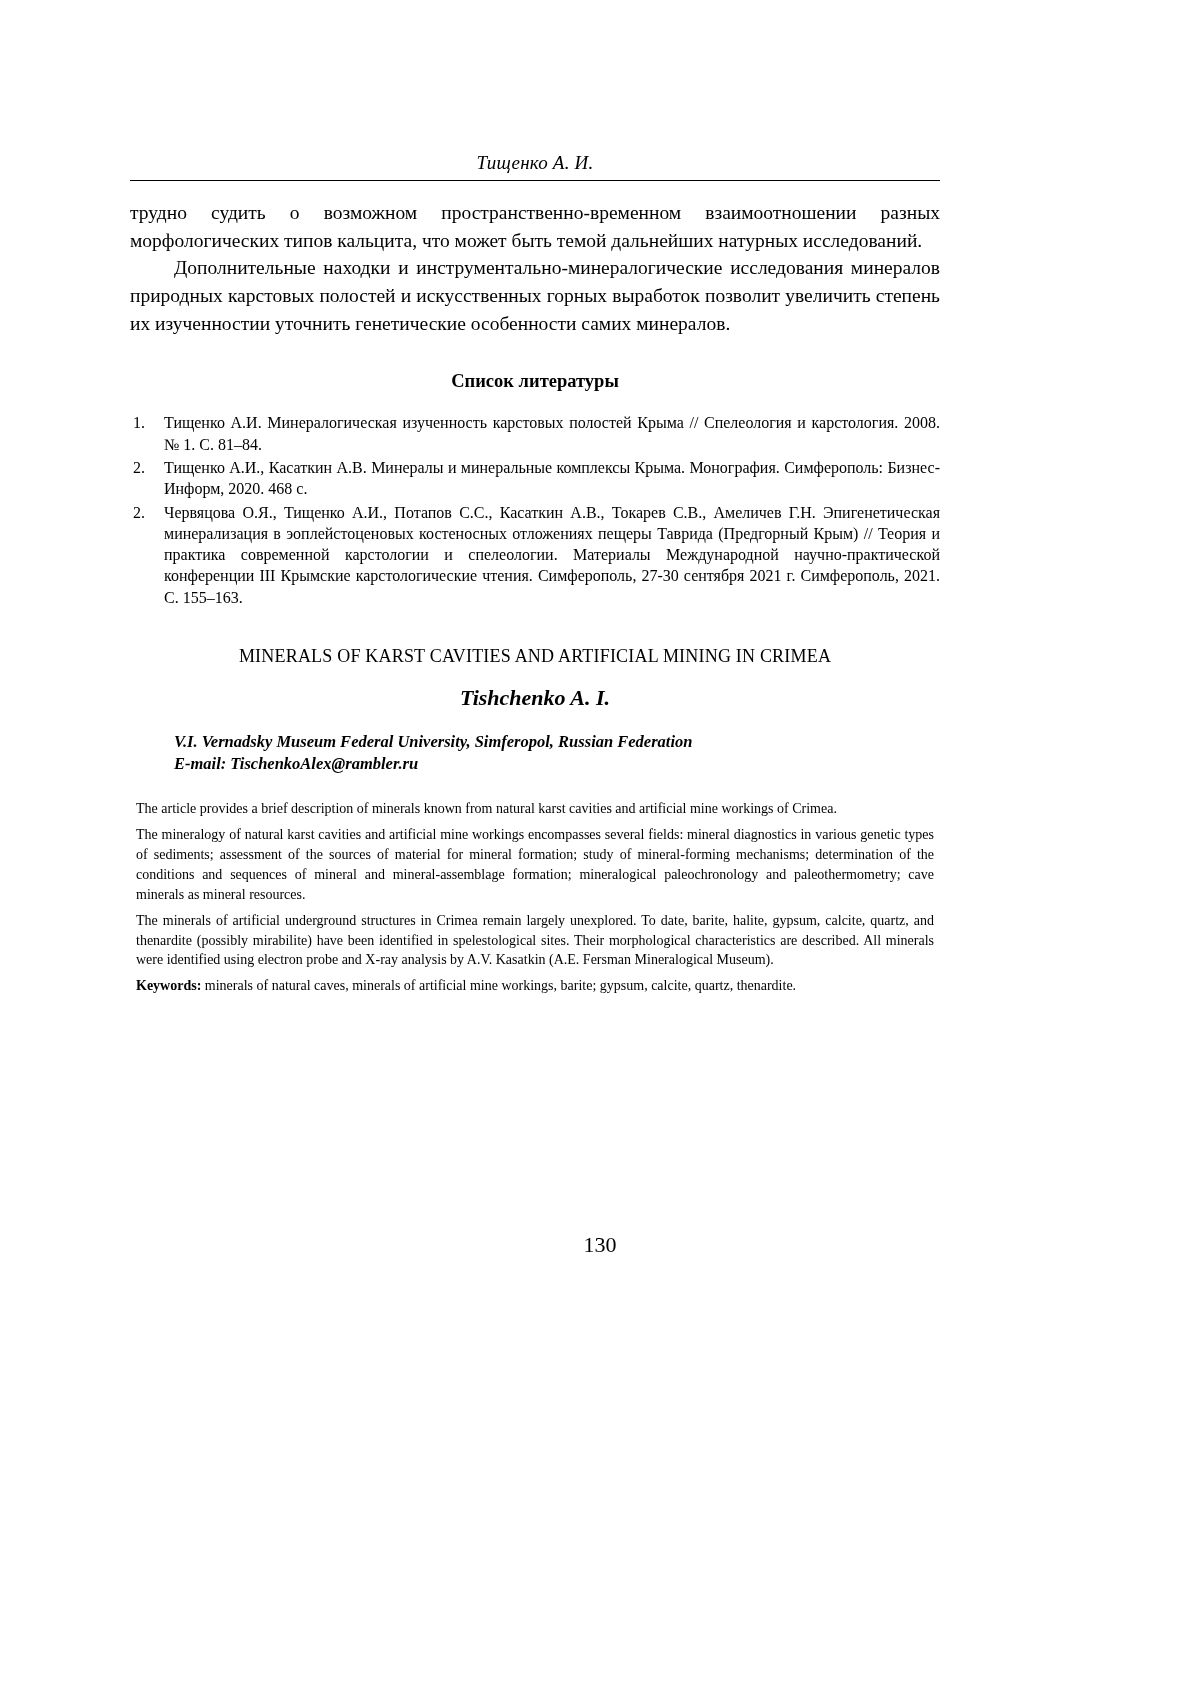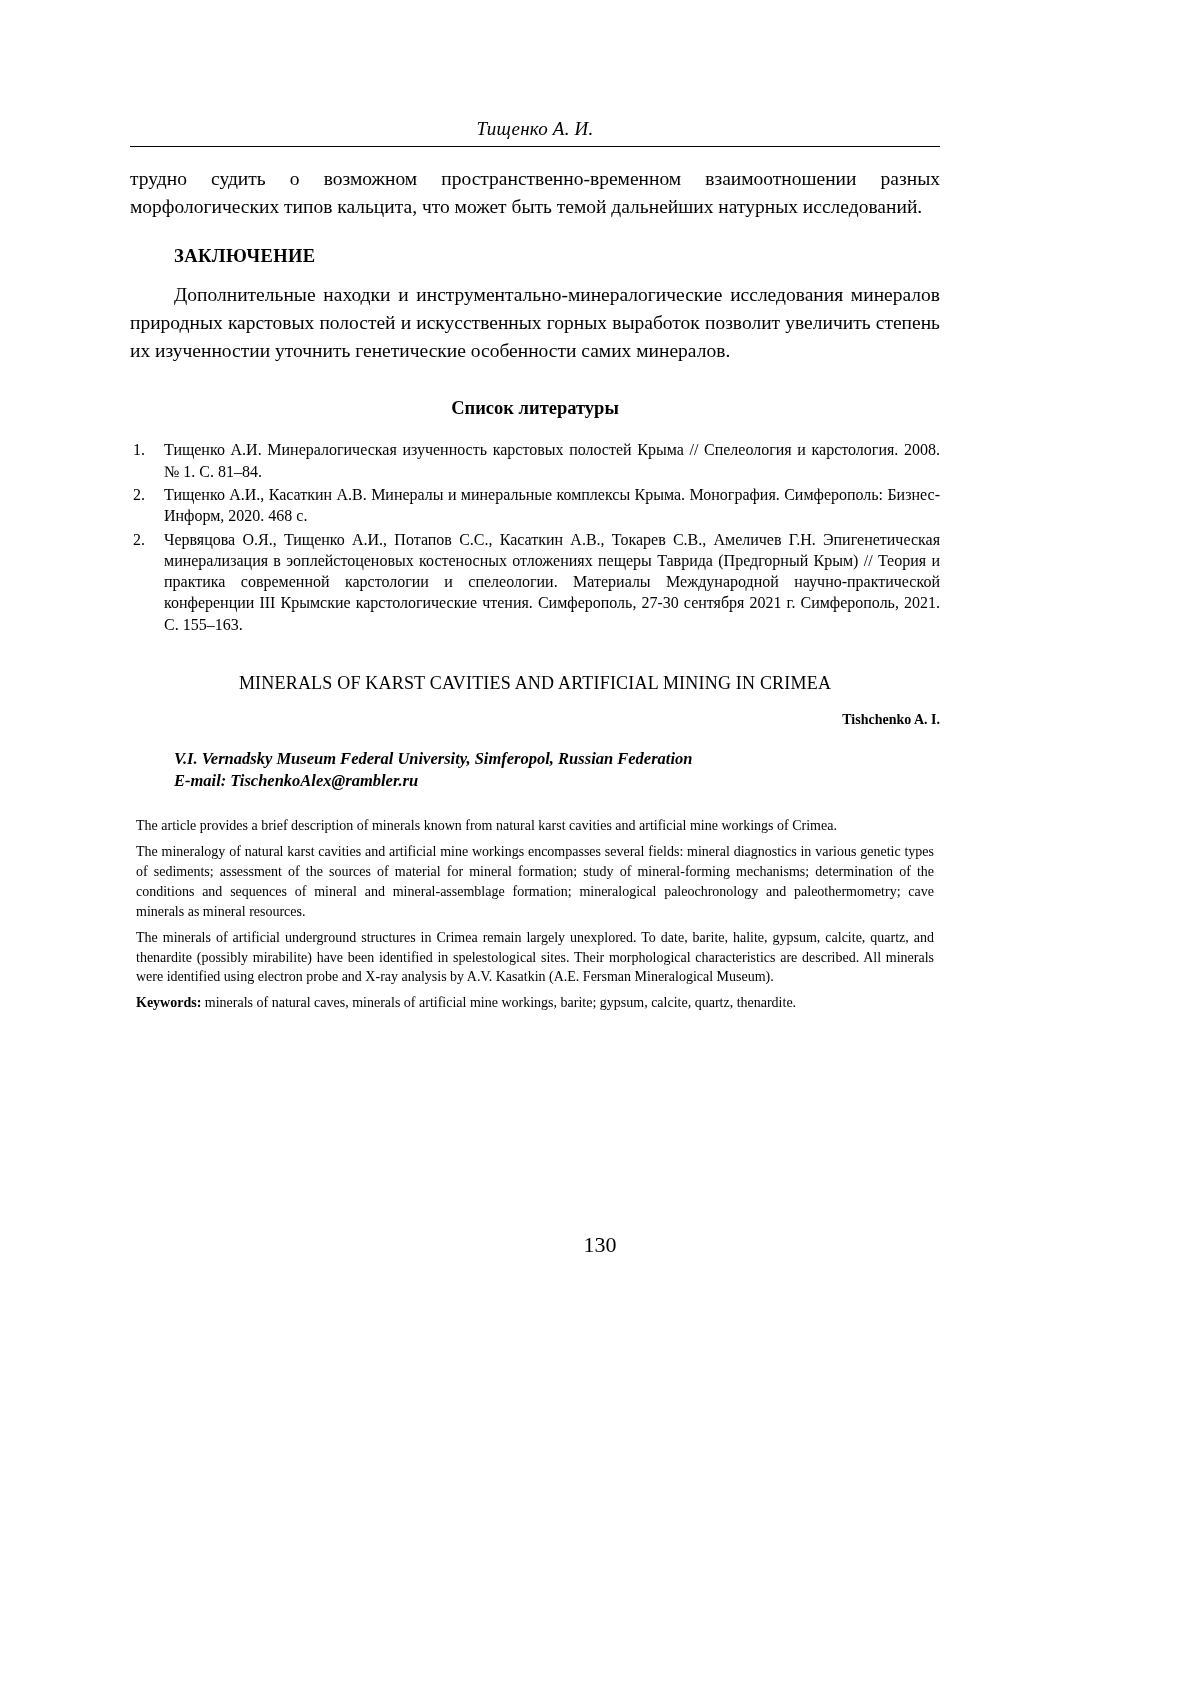--- a/index.html
+++ b/index.html
@@ -26,20 +26,21 @@
     left: 130px;
     top: 118px;
     width: 810px;
   }
   .running-head {
     text-align: center;
     font-style: italic;
     font-size: 19px;
     letter-spacing: 0.2px;
     padding-bottom: 6px;
+    margin-top: 34px;
   }
   .rule {
     border-bottom: 1.4px solid #000;
     margin-bottom: 18px;
   }
   p.body-ru {
     font-size: 19.5px;
     line-height: 1.42;
     text-align: justify;
     margin: 0 0 0 0;
@@ -79,23 +80,24 @@
     top: 0;
   }
   .en-title {
     text-align: center;
     font-weight: normal;
     font-size: 18px;
     margin: 38px 0 18px 0;
     letter-spacing: 0.2px;
   }
   .en-author {
-    text-align: right;
+    text-align: center;
     font-weight: bold;
-    font-size: 14px;
+    font-style: italic;
+    font-size: 22px;
     margin: 0 0 20px 0;
   }
   .affil {
     font-weight: bold;
     font-style: italic;
     font-size: 16.5px;
     line-height: 1.35;
     margin: 0 0 24px 44px;
   }
   p.body-en {
@@ -121,21 +123,20 @@
 
 <div class="page">
 
   <div class="content">
 
     <div class="running-head">Тищенко А. И.</div>
     <div class="rule"></div>
 
     <p class="body-ru">трудно судить о возможном пространственно-временном взаимоотношении разных морфологических типов кальцита, что может быть темой дальнейших натурных исследований.</p>
 
-    <div class="section-head">ЗАКЛЮЧЕНИЕ</div>
 
     <p class="body-ru indent">Дополнительные находки и инструментально-минералогические исследования минералов природных карстовых полостей и искусственных горных выработок позволит увеличить степень их изученностии уточнить генетические особенности самих минералов.</p>
 
     <div class="reflist-title">Список литературы</div>
 
     <ol class="refs">
       <li>
         <span class="num">1.</span>
         <span>Тищенко А.И. Минералогическая изученность карстовых полостей Крыма // Спелеология и карстология. 2008. № 1. С. 81–84.</span>
       </li>

